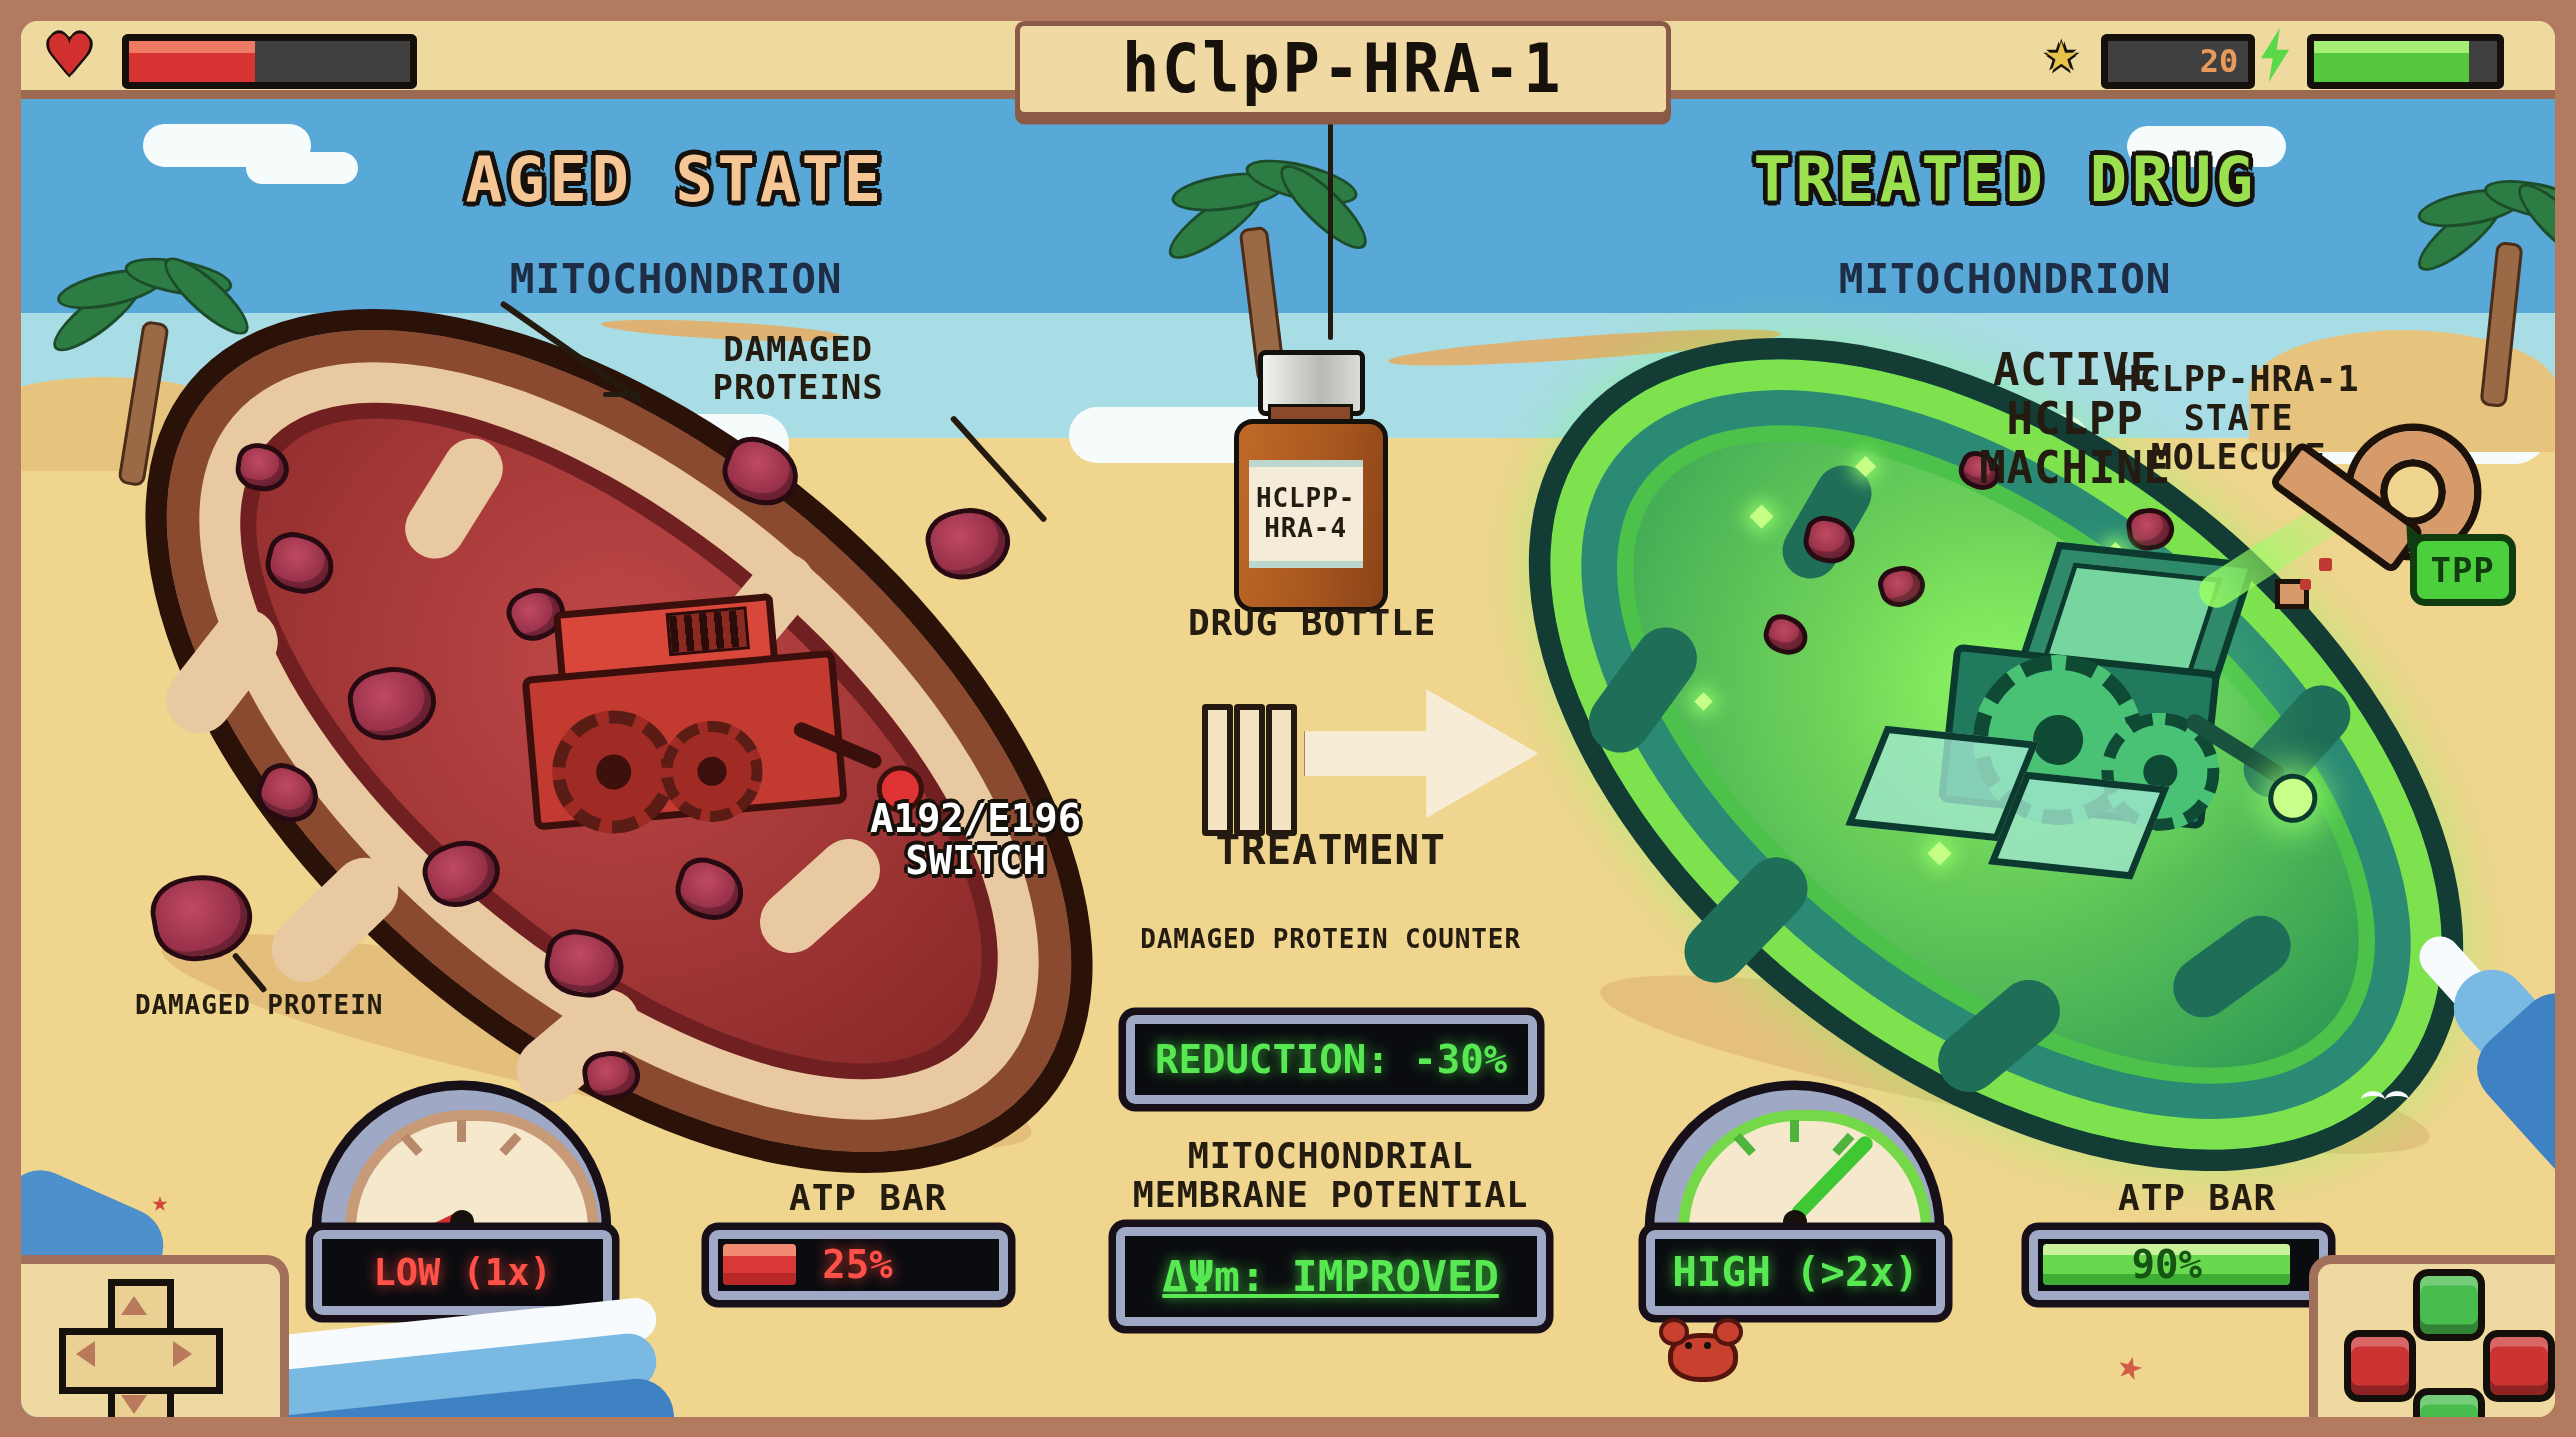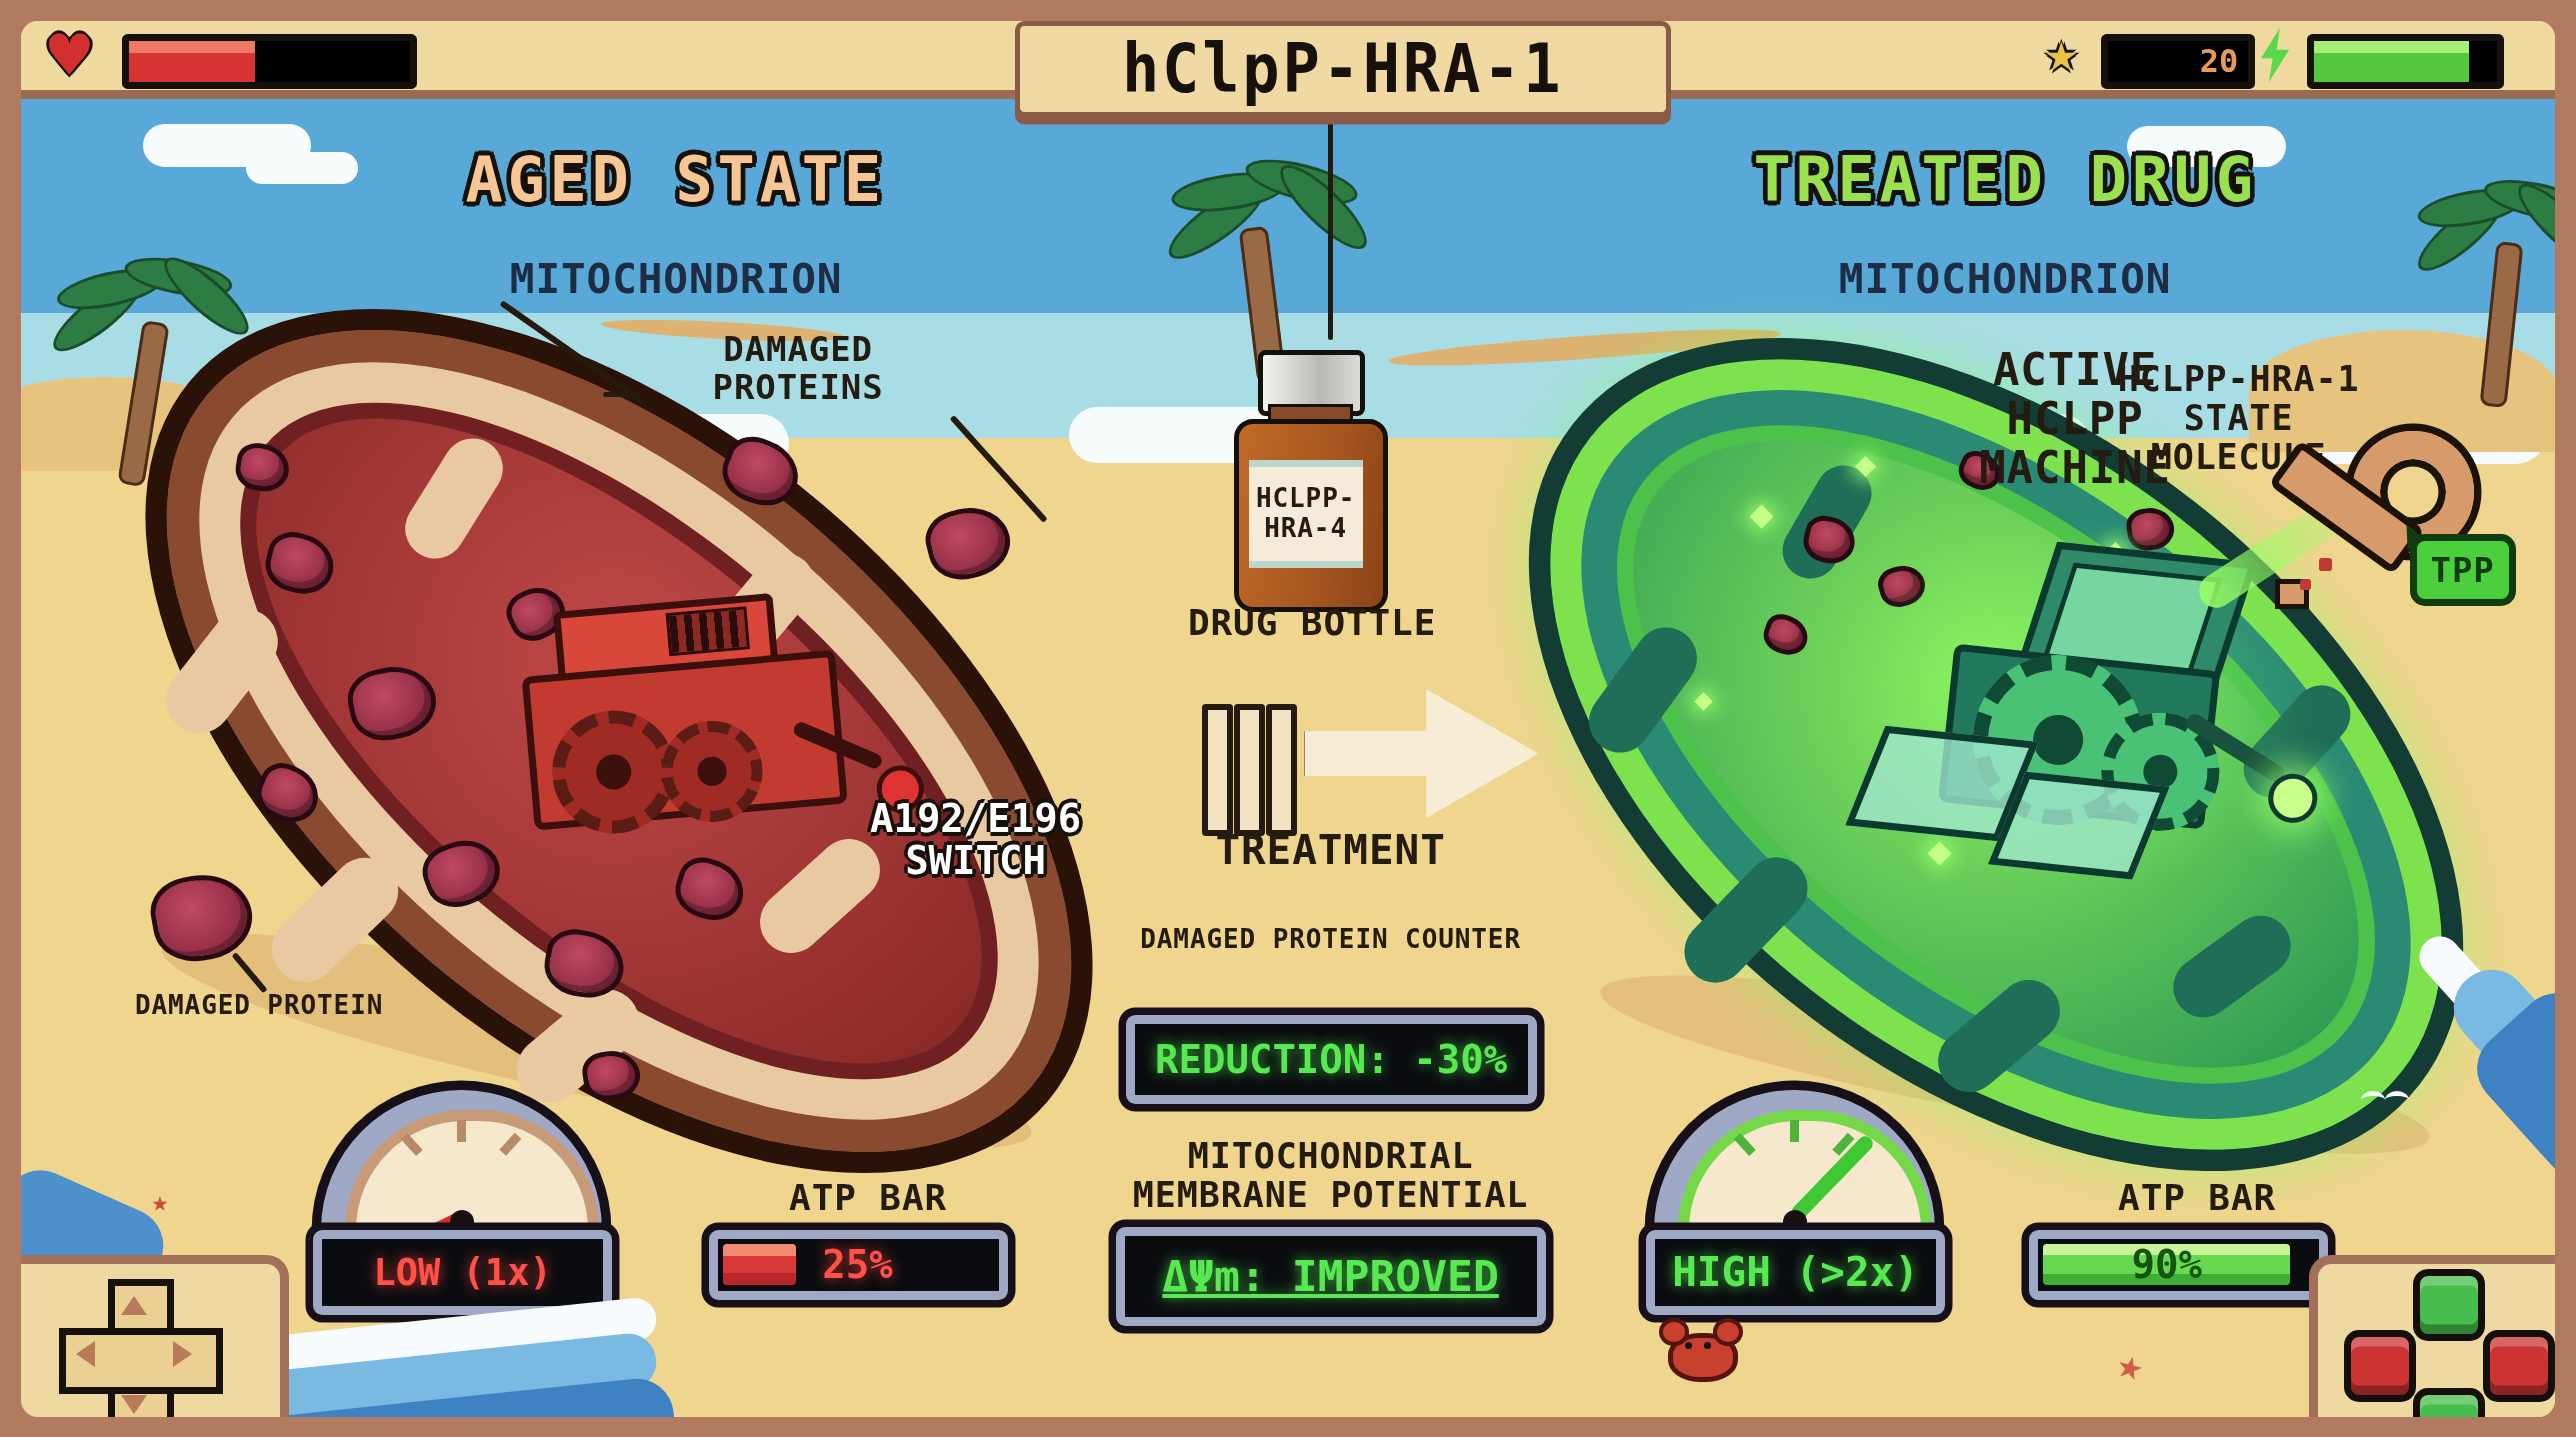--- a/index.html
+++ b/index.html
@@ -15,21 +15,21 @@
   .huddivider{left:0;top:69px;width:100%;height:9.4px;background:#9c6a50;}
   .cloud{background:#f6fbfc;border-radius:37px;}
   .duneshadow{background:#ddb272;border-radius:50%;}
   .dune{background:#e7c47e;border-radius:50% 50% 0 0;}
   
   .heading{font-weight:bold;letter-spacing:4.7px;text-align:center;white-space:nowrap;
     text-shadow:4.7px 0 0 #17110c,-4.7px 0 0 #17110c,0 4.7px 0 #17110c,0 -4.7px 0 #17110c,
     3.7px 3.7px 0 #17110c,-3.7px -3.7px 0 #17110c,3.7px -3.7px 0 #17110c,-3.7px 3.7px 0 #17110c;}
   .label{font-weight:bold;color:#241c10;text-align:center;line-height:1.12;letter-spacing:0.9px;}
   
-  .barframe{border:7.5px solid #15100c;background:#000000;border-radius:5.6px;}
+  .barframe{border:7.5px solid #15100c;background:#404040;border-radius:5.6px;}
   .fill-red{height:100%;background:linear-gradient(#ef7a64 0 30%,#d83434 30%);}
   .fill-green{height:100%;background:linear-gradient(#a6ef74 0 30%,#56c83e 30%);}
   .heart{color:#d22f2f;font-size:69px;line-height:1;text-shadow:2.8px 0 #17110c,-2.8px 0 #17110c,0 2.8px #17110c,0 -2.8px #17110c;}
   .star{color:#e8c34a;font-size:56px;line-height:1;text-shadow:2.8px 0 #17110c,-2.8px 0 #17110c,0 2.8px #17110c,0 -2.8px #17110c;}
   .bolt{width:39px;height:54px;background:#59d84a;
         clip-path:polygon(62% 0,14% 56%,44% 56%,34% 100%,86% 40%,54% 40%);
         filter:drop-shadow(2.8px 0 0 #17110c) drop-shadow(-2.8px 0 0 #17110c) drop-shadow(0 2.8px 0 #17110c);}
   #titleplate{left:994px;top:0;width:646px;height:86px;background:#f0d9a2;border:5.6px solid #8a5a46;
         border-radius:9.4px;box-shadow:0 7.5px 0 #8a5a46;display:flex;align-items:center;justify-content:center;}
   #titleplate span{font-size:62px;font-weight:bold;color:#17110c;letter-spacing:2.8px;transform:scaleY(1.08);}

